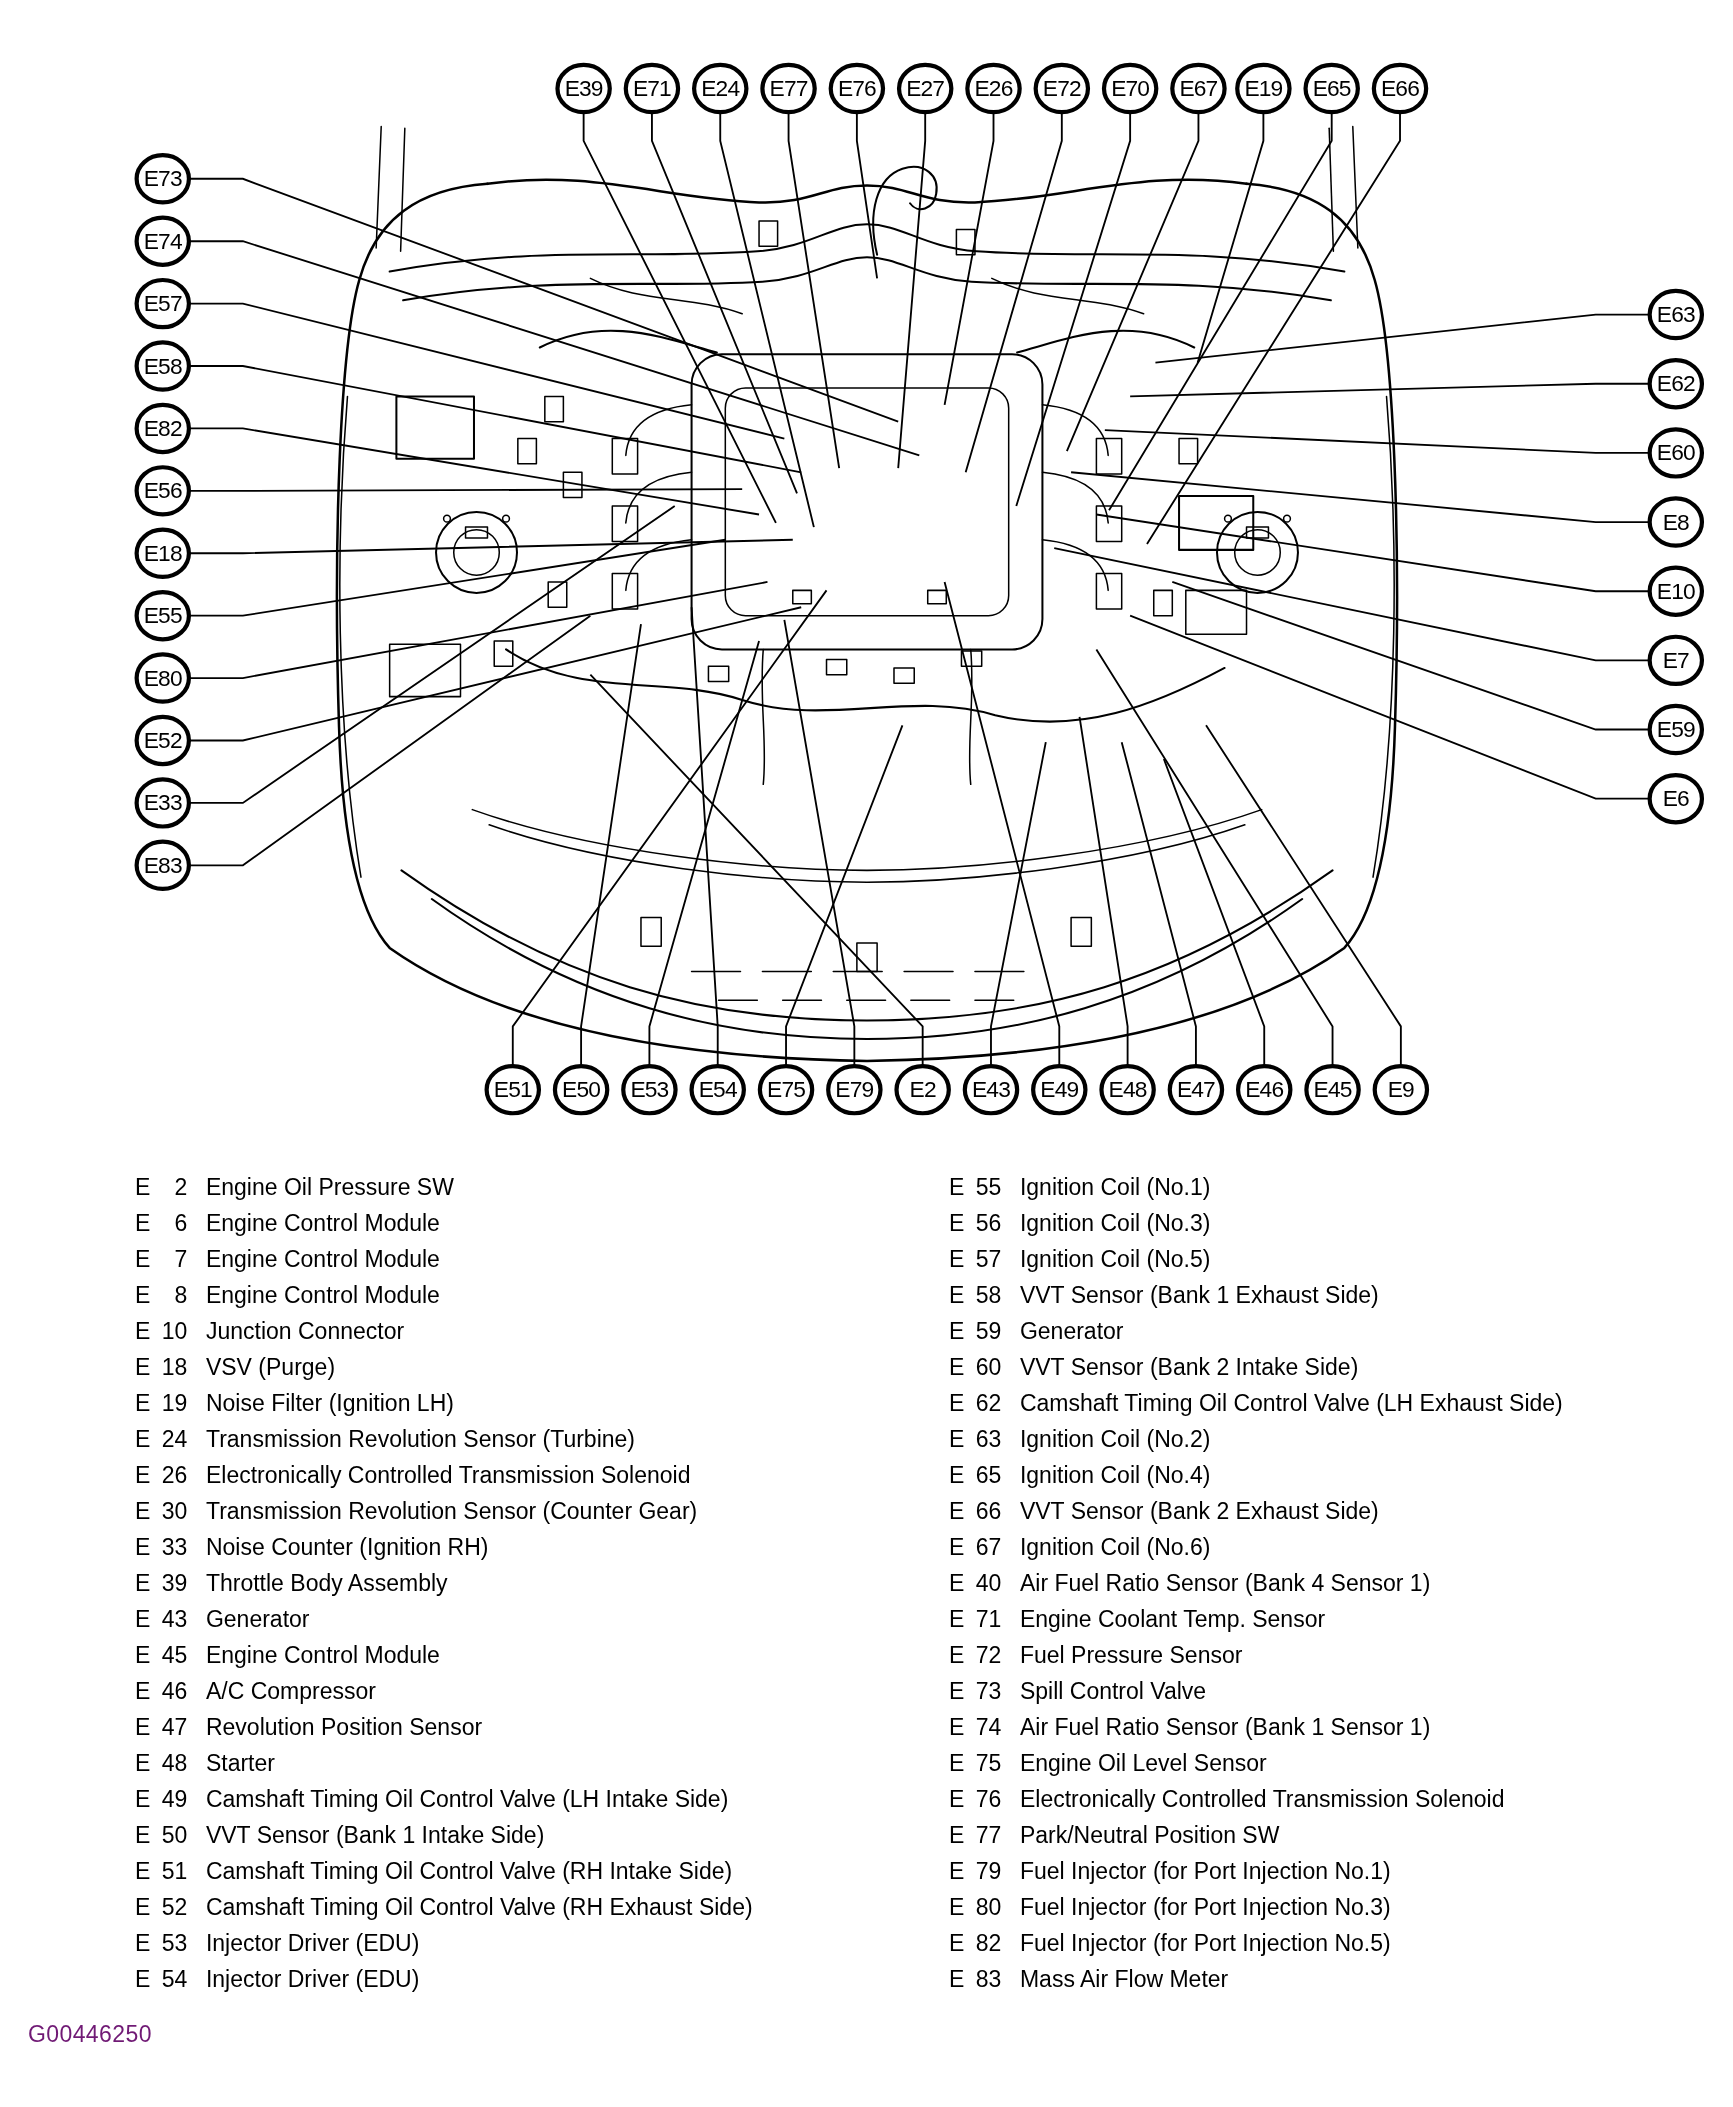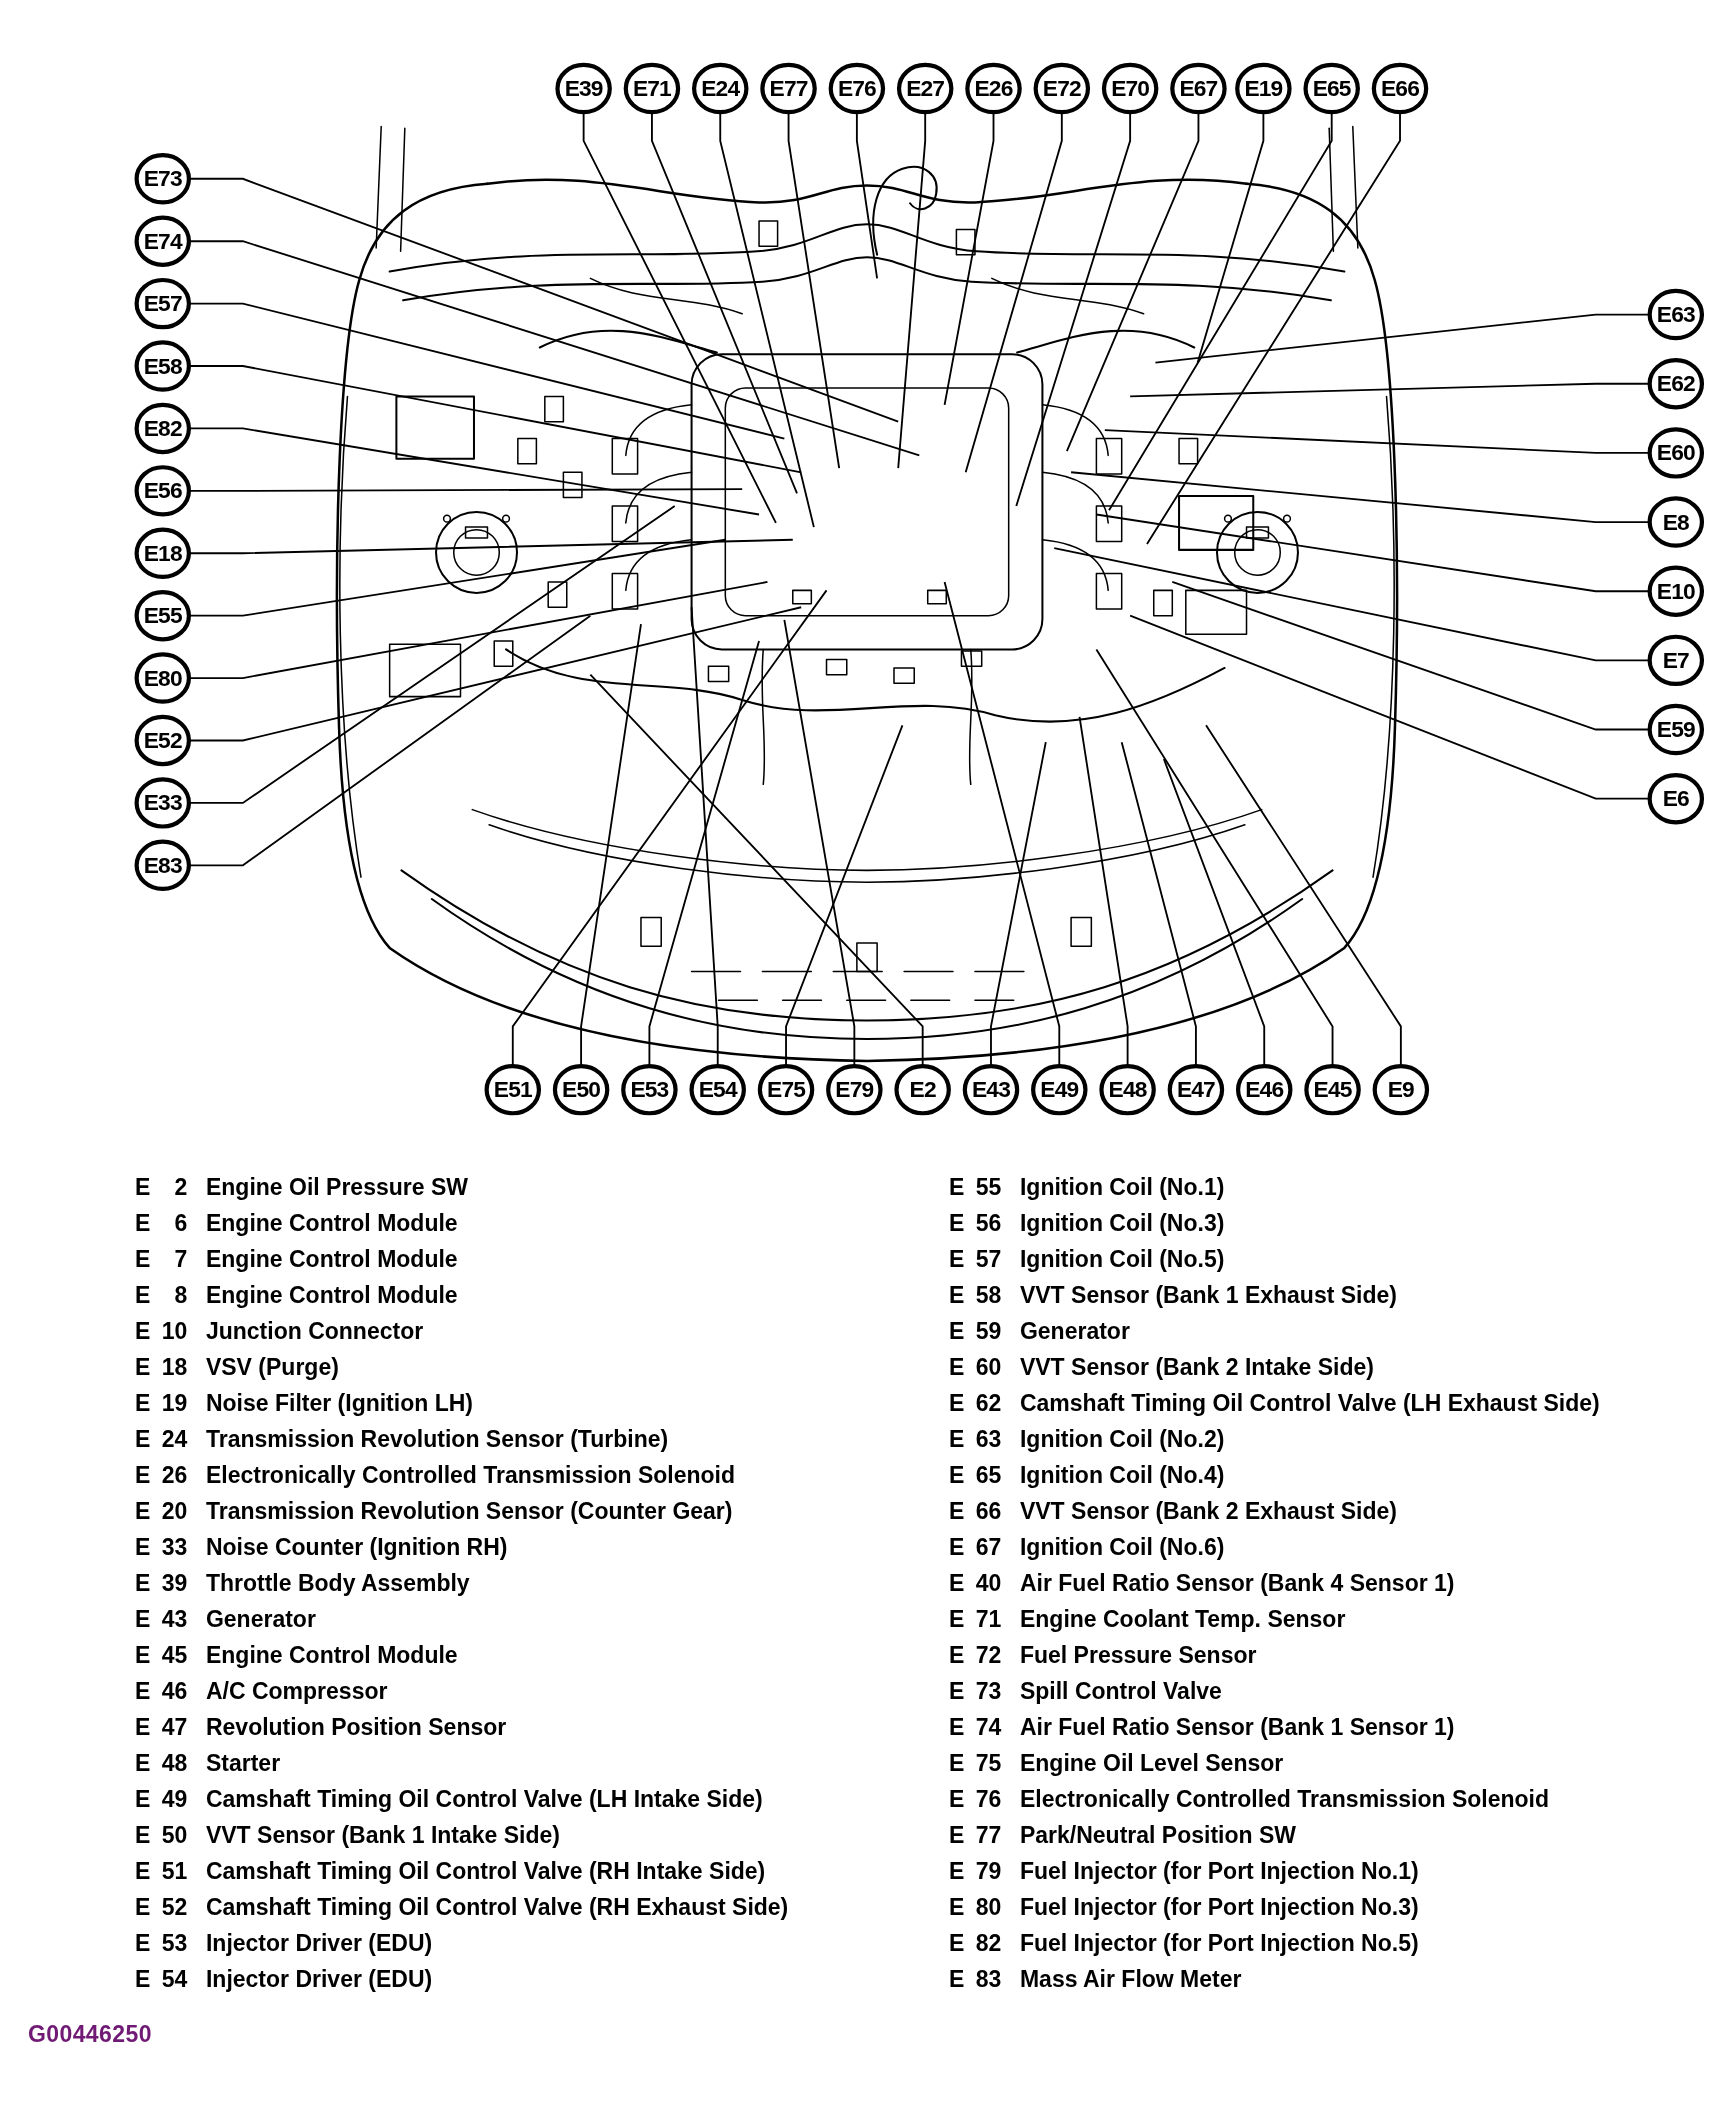--- a/index.html
+++ b/index.html
@@ -3,21 +3,20 @@
 <meta charset="utf-8">
 <style>
   html,body{margin:0;padding:0;background:#ffffff;}
   .page{
     position:relative;
     width:1734px;height:2107px;
     background:#ffffff;
     font-family:"Liberation Sans", sans-serif;
     color:#000;
     overflow:hidden;
-    font-weight:bold;
   }
   svg{display:block;}
   .art{stroke:#000;fill:none;stroke-width:2.4;stroke-linecap:round;stroke-linejoin:round;}
   .art-heavy{stroke:#000;fill:none;stroke-width:3;stroke-linecap:round;stroke-linejoin:round;}
   .art-thin{stroke:#000;fill:none;stroke-width:1.8;stroke-linecap:round;stroke-linejoin:round;}
   .leader{stroke:#000;fill:none;stroke-width:2.2;}
   .bubble{stroke:#000;fill:#ffffff;stroke-width:5;}
   .bubble-label{
     font-family:"Liberation Sans", sans-serif;
     font-size:27px;letter-spacing:-1px;
@@ -376,21 +375,21 @@
     <div class="col" id="legend-left">
         <div class="legend-row"><span class="code"><span class="e">E</span><span class="n">2</span></span><span class="name">Engine Oil Pressure SW</span></div>
         <div class="legend-row"><span class="code"><span class="e">E</span><span class="n">6</span></span><span class="name">Engine Control Module</span></div>
         <div class="legend-row"><span class="code"><span class="e">E</span><span class="n">7</span></span><span class="name">Engine Control Module</span></div>
         <div class="legend-row"><span class="code"><span class="e">E</span><span class="n">8</span></span><span class="name">Engine Control Module</span></div>
         <div class="legend-row"><span class="code"><span class="e">E</span><span class="n">10</span></span><span class="name">Junction Connector</span></div>
         <div class="legend-row"><span class="code"><span class="e">E</span><span class="n">18</span></span><span class="name">VSV (Purge)</span></div>
         <div class="legend-row"><span class="code"><span class="e">E</span><span class="n">19</span></span><span class="name">Noise Filter (Ignition LH)</span></div>
         <div class="legend-row"><span class="code"><span class="e">E</span><span class="n">24</span></span><span class="name">Transmission Revolution Sensor (Turbine)</span></div>
         <div class="legend-row"><span class="code"><span class="e">E</span><span class="n">26</span></span><span class="name">Electronically Controlled Transmission Solenoid</span></div>
-        <div class="legend-row"><span class="code"><span class="e">E</span><span class="n">20</span></span><span class="name">Transmission Revolution Sensor (Counter Gear)</span></div>
+        <div class="legend-row"><span class="code"><span class="e">E</span><span class="n">30</span></span><span class="name">Transmission Revolution Sensor (Counter Gear)</span></div>
         <div class="legend-row"><span class="code"><span class="e">E</span><span class="n">33</span></span><span class="name">Noise Counter (Ignition RH)</span></div>
         <div class="legend-row"><span class="code"><span class="e">E</span><span class="n">39</span></span><span class="name">Throttle Body Assembly</span></div>
         <div class="legend-row"><span class="code"><span class="e">E</span><span class="n">43</span></span><span class="name">Generator</span></div>
         <div class="legend-row"><span class="code"><span class="e">E</span><span class="n">45</span></span><span class="name">Engine Control Module</span></div>
         <div class="legend-row"><span class="code"><span class="e">E</span><span class="n">46</span></span><span class="name">A/C Compressor</span></div>
         <div class="legend-row"><span class="code"><span class="e">E</span><span class="n">47</span></span><span class="name">Revolution Position Sensor</span></div>
         <div class="legend-row"><span class="code"><span class="e">E</span><span class="n">48</span></span><span class="name">Starter</span></div>
         <div class="legend-row"><span class="code"><span class="e">E</span><span class="n">49</span></span><span class="name">Camshaft Timing Oil Control Valve (LH Intake Side)</span></div>
         <div class="legend-row"><span class="code"><span class="e">E</span><span class="n">50</span></span><span class="name">VVT Sensor (Bank 1 Intake Side)</span></div>
         <div class="legend-row"><span class="code"><span class="e">E</span><span class="n">51</span></span><span class="name">Camshaft Timing Oil Control Valve (RH Intake Side)</span></div>

